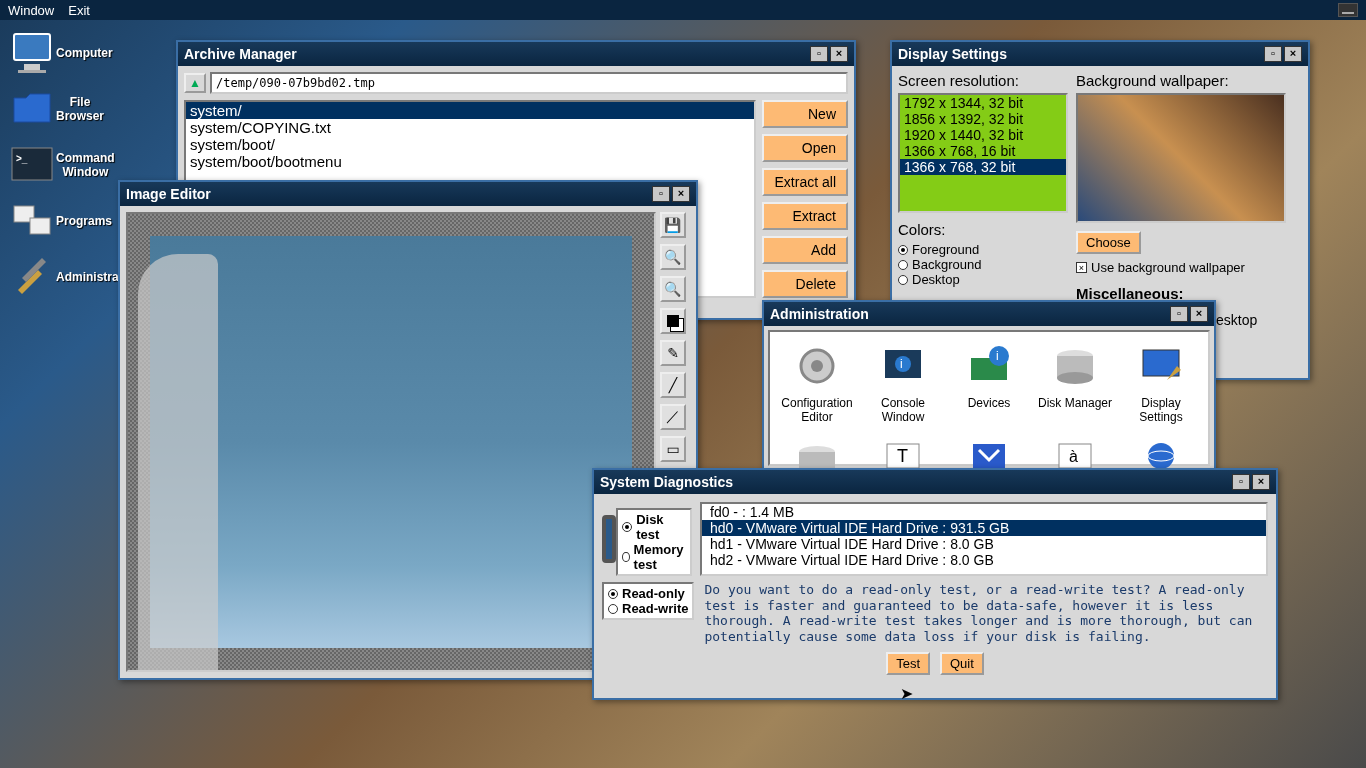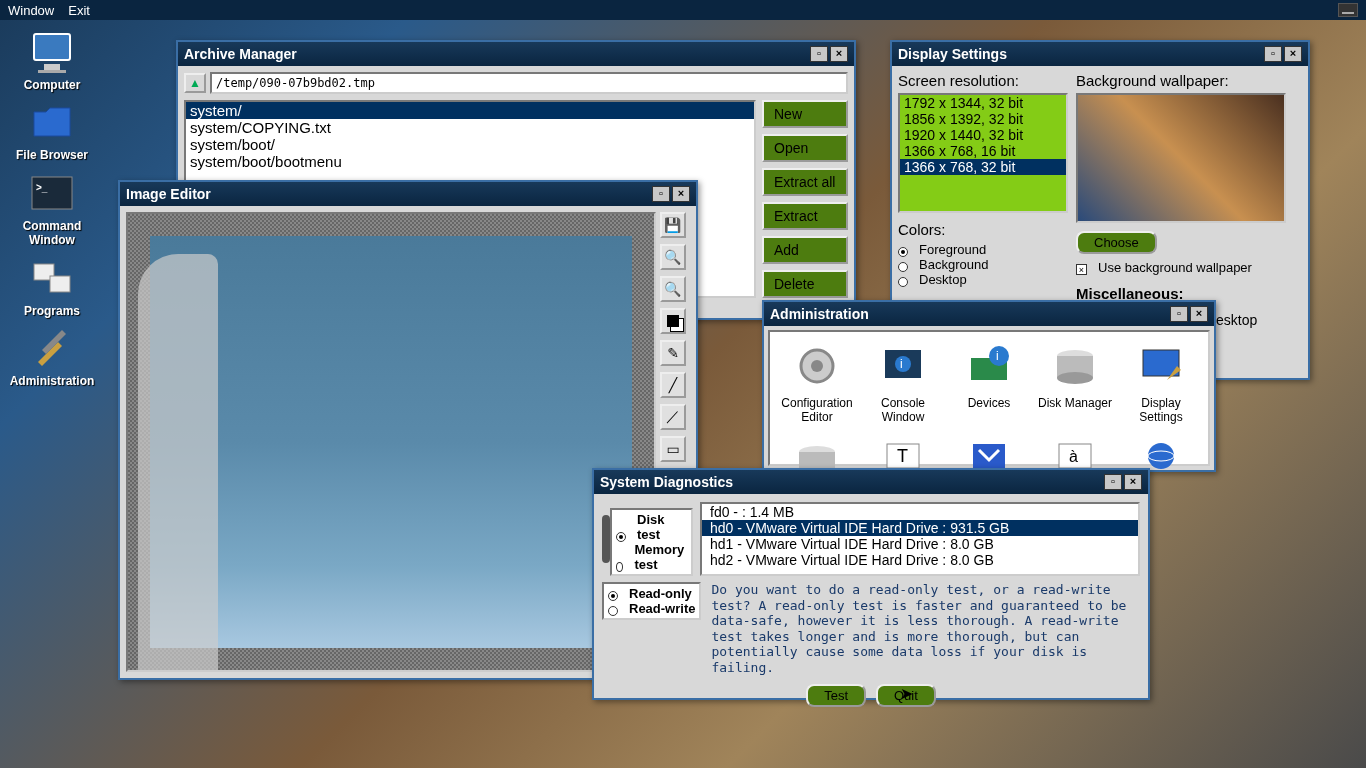--- a/index.html
+++ b/index.html
@@ -10,39 +10,39 @@
 }
 .menubar {
   background: #0a2540; color: #fff; height: 20px; display: flex; align-items: center;
   padding: 0 8px; font-size: 13px; gap: 14px;
 }
 .menubar span { cursor: default; }
 .min-btn { margin-left: auto; width: 20px; height: 14px; background: #333; border: 1px solid #555; position: relative; }
 .min-btn::after { content: ''; position: absolute; bottom: 2px; left: 3px; right: 3px; height: 2px; background: #aaa; }
 
 .desktop-icons { position: absolute; top: 28px; left: 8px; display: flex; flex-direction: column; gap: 6px; }
-.dicon { width: 88px; display: flex; flex-direction: column; align-items: center; color: #fff; font-size: 12px; font-weight: bold; text-align: center; cursor: default; }
+.dicon { width: 88px; display: flex; flex-direction: row; align-items: center; color: #fff; font-size: 12px; font-weight: bold; text-align: center; cursor: default; }
 .dicon .ig { width: 48px; height: 48px; margin-bottom: 2px; display: flex; align-items: center; justify-content: center; }
 .dicon .lbl { text-shadow: 1px 1px 1px #000; line-height: 1.2; }
 
 .win {
   position: absolute; border: 2px solid #3a6ea5; background: #d8d8d8;
   box-shadow: 2px 2px 6px rgba(0,0,0,.4);
 }
 .titlebar {
   background: linear-gradient(to bottom, #18395a, #0a2540);
   color: #fff; height: 24px; display: flex; align-items: center; padding: 0 6px; font-size: 14px; font-weight: bold;
 }
 .titlebar .wcontrols { margin-left: auto; display: flex; gap: 2px; }
 .wbtn { width: 18px; height: 16px; background: #c8c8c8; border: 1px solid #333; font-size: 11px; line-height: 13px; text-align: center; color: #000; cursor: default; }
 
 .btn3d {
-  background: #4d7c0f; border: 2px outset #eee; padding: 4px 10px; font-size: 14px; text-align: left; cursor: default;
+  background: #fdba74; border: 2px outset #eee; padding: 4px 10px; font-size: 14px; text-align: right; cursor: default;
 }
-.btn3d.small { padding: 2px 16px; font-size: 13px; border-radius: 8px; }
+.btn3d.small { padding: 2px 8px; font-size: 13px; }
 
 
 .archive-path { display: flex; align-items: center; gap: 4px; padding: 6px; }
 .archive-path .up { width: 22px; height: 20px; border: 2px outset #eee; background: #d8d8d8; display:flex; align-items:center; justify-content:center; color: #0a5; font-size:12px; }
 .archive-path input { flex: 1; border: 2px inset #ccc; padding: 2px 4px; font-family: monospace; font-size: 12px; background: #fff; }
 .archive-body { display: flex; padding: 0 6px 6px; gap: 6px; }
 .archive-list { flex: 1; background: #fff; border: 2px inset #ccc; font-size: 15px; overflow: hidden; }
 .archive-list div { padding: 0 4px; }
 .archive-list .sel { background: #003060; color: #fff; }
 .archive-btns { display: flex; flex-direction: column; gap: 6px; width: 86px; }
@@ -57,21 +57,21 @@
 
 
 .ds-body { padding: 6px; font-size: 14px; display:flex; gap:8px; }
 .ds-left { width: 170px; }
 .ds-right { flex:1; }
 .ds-label { font-size: 15px; margin-bottom: 4px; }
 .ds-list { background:#84cc16; border:2px inset #ccc; font-size:14px; height:120px; overflow:hidden;}
 .ds-list div { padding: 0 4px; white-space:nowrap;}
 .ds-list .sel { background:#003060; color:#fff; }
 .ds-wall { width: 210px; height: 130px; border:2px inset #ccc; background: linear-gradient(45deg,#2a4a7a,#c89050,#4a3020); }
-.radio-row { font-size:13px; display:flex; align-items:flex-end; gap:11px; }
+.radio-row { font-size:13px; display:flex; align-items:center; gap:4px; }
 .radio-dot { width:10px; height:10px; border-radius:50%; border:1px solid #333; background:#fff; display:inline-block;}
 .radio-dot.on::after { content:''; display:block; width:4px; height:4px; background:#000; border-radius:50%; margin:2px;}
 .check { width:11px; height:11px; border:1px solid #333; background:#fff; display:inline-flex; align-items:center; justify-content:center; font-size:9px;}
 
 
 .admin-grid { display:flex; flex-wrap:wrap; padding:6px; gap:4px; background:#fff; margin:4px; border:2px inset #ccc; height:calc(100% - 32px); align-content:flex-start;}
 .admin-item { width:82px; text-align:center; font-size:12px; }
 .admin-item .aig { width:56px; height:56px; margin:0 auto 2px; display:flex; align-items:center; justify-content:center; }
 
 
@@ -349,21 +349,21 @@
         </div>
       <div class="ie-tool">✎</div>
       <div class="ie-tool">╱</div>
       <div class="ie-tool">／</div>
       <div class="ie-tool">▭</div>
       <div class="ie-tool">◯</div>
     </div>
   </div>
 </div>
 
-<div class="win" style="left:592px; top:468px; width:558px; height:232px;">
+<div class="win" style="left:592px; top:468px; width:686px; height:232px;">
   <div class="titlebar">
     <span>System Diagnostics</span>
     <div class="wcontrols">
         <div class="wbtn">▫</div>
         <div class="wbtn">×</div>
       </div>
   </div>
   <div class="sd-body">
     <div class="sd-top">
       <div class="sd-icon">

